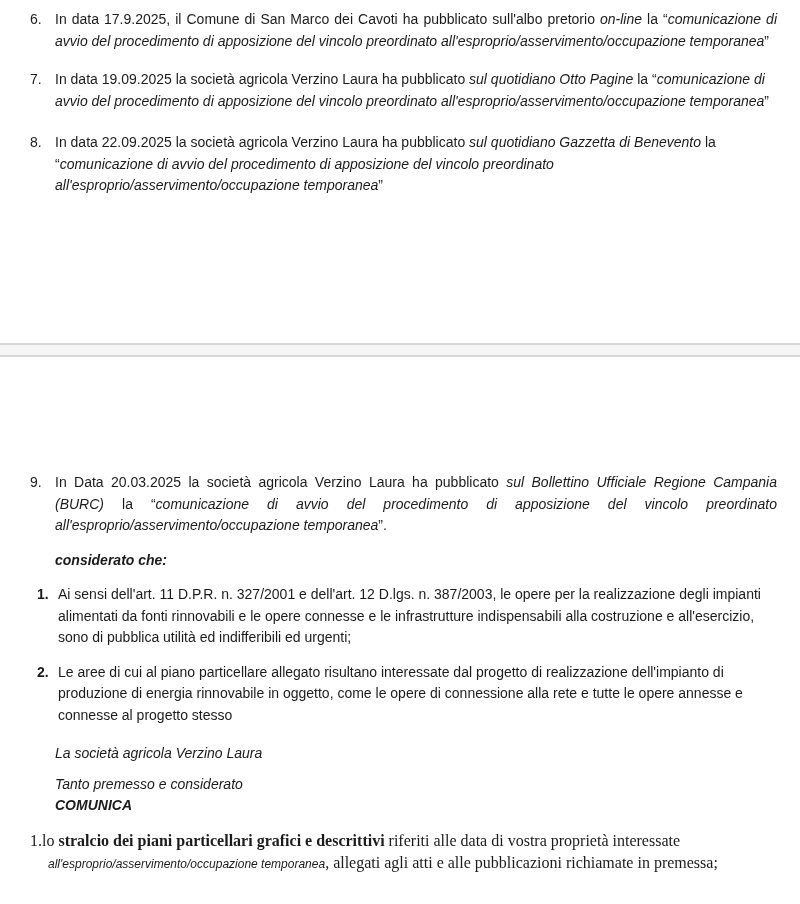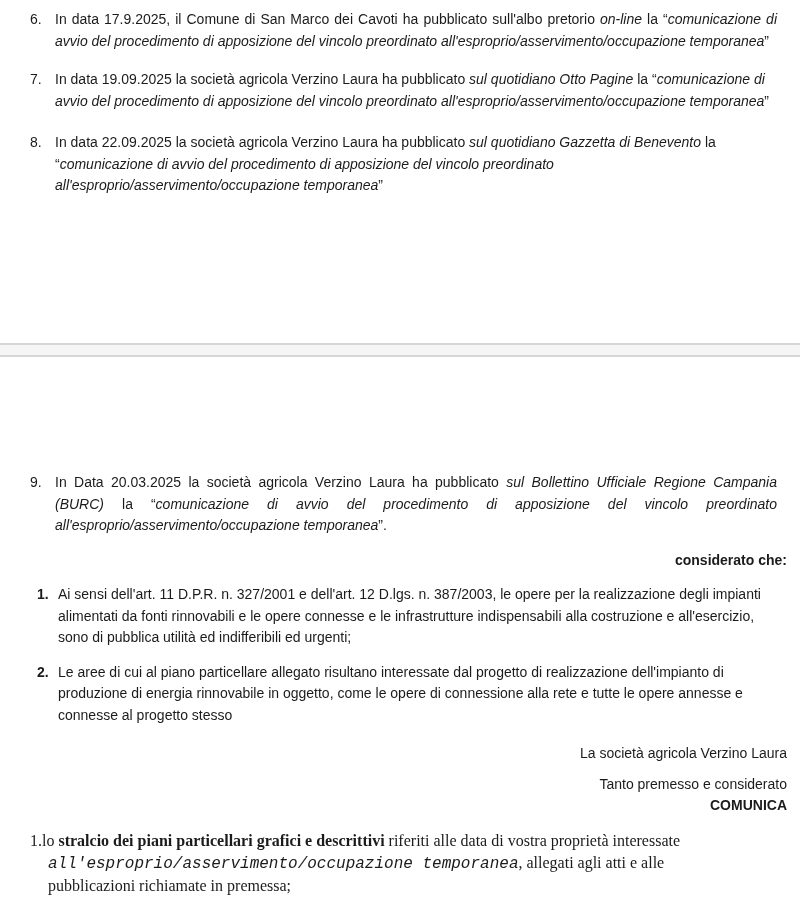--- a/index.html
+++ b/index.html
@@ -49,48 +49,49 @@
 
   
   .cli .num {
     font-weight: bold;
     width: 21px;
     margin-left: 37px;
   }
 
   
   .center {
-    text-align: right;
+    text-align: left;
     margin-left: 55px;
     margin-right: 13px;
     font-size: 14px;
     line-height: 21.5px;
+    font-style: italic;
   }
   .bold { font-weight: bold; }
   .h-considerato { margin-top: 13px; }
   .item-c1 { margin-top: 13px; }
   .item-c2 { margin-top: 13px; }
   .line-tanto { margin-top: 9px; }
   .line-societa { margin-top: 17px; }
   .line-comunica { margin-top: 0; }
 
   
   .serif-item {
     margin: 13px 65px 0 30px;
     font-family: "Liberation Serif", serif;
     font-size: 16px;
     line-height: 22.3px;
     padding-left: 18px;
     text-indent: -18px;
   }
   .serif-item .b { font-weight: bold; }
   .serif-item .it-sans {
-    font-family: Liberation Mono, monospace;
+    font-family: Liberation Sans, sans-serif;
     font-style: italic;
-    font-size: 16px;
+    font-size: 12px;
   }
 </style>
 </head>
 <body>
 
 <div>
 
   <section class="page page-1">
 
     <div class="li just">

